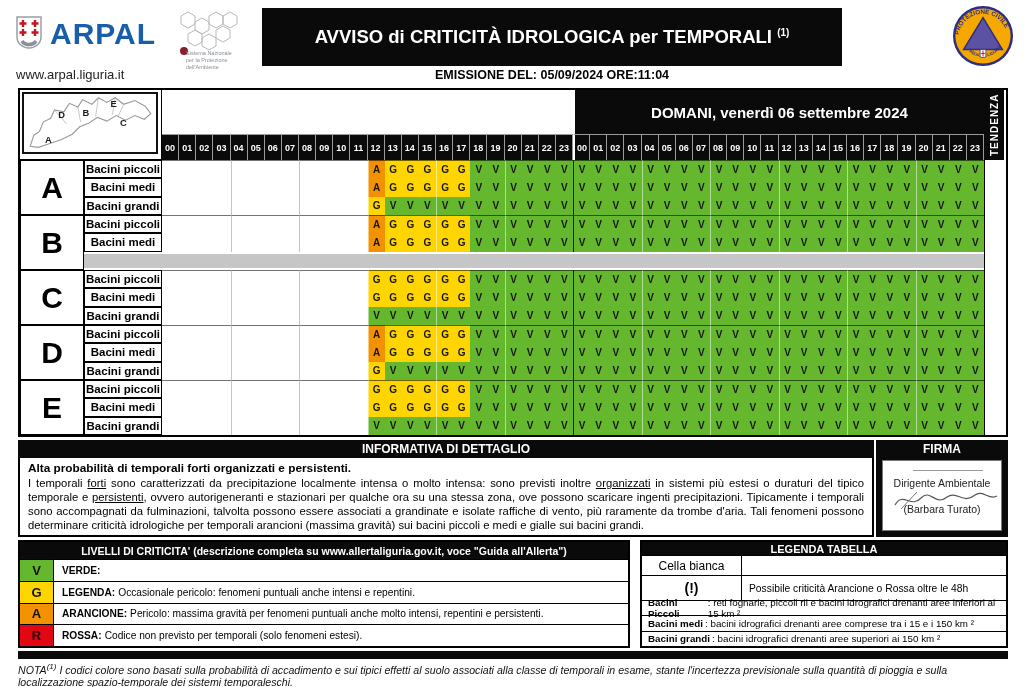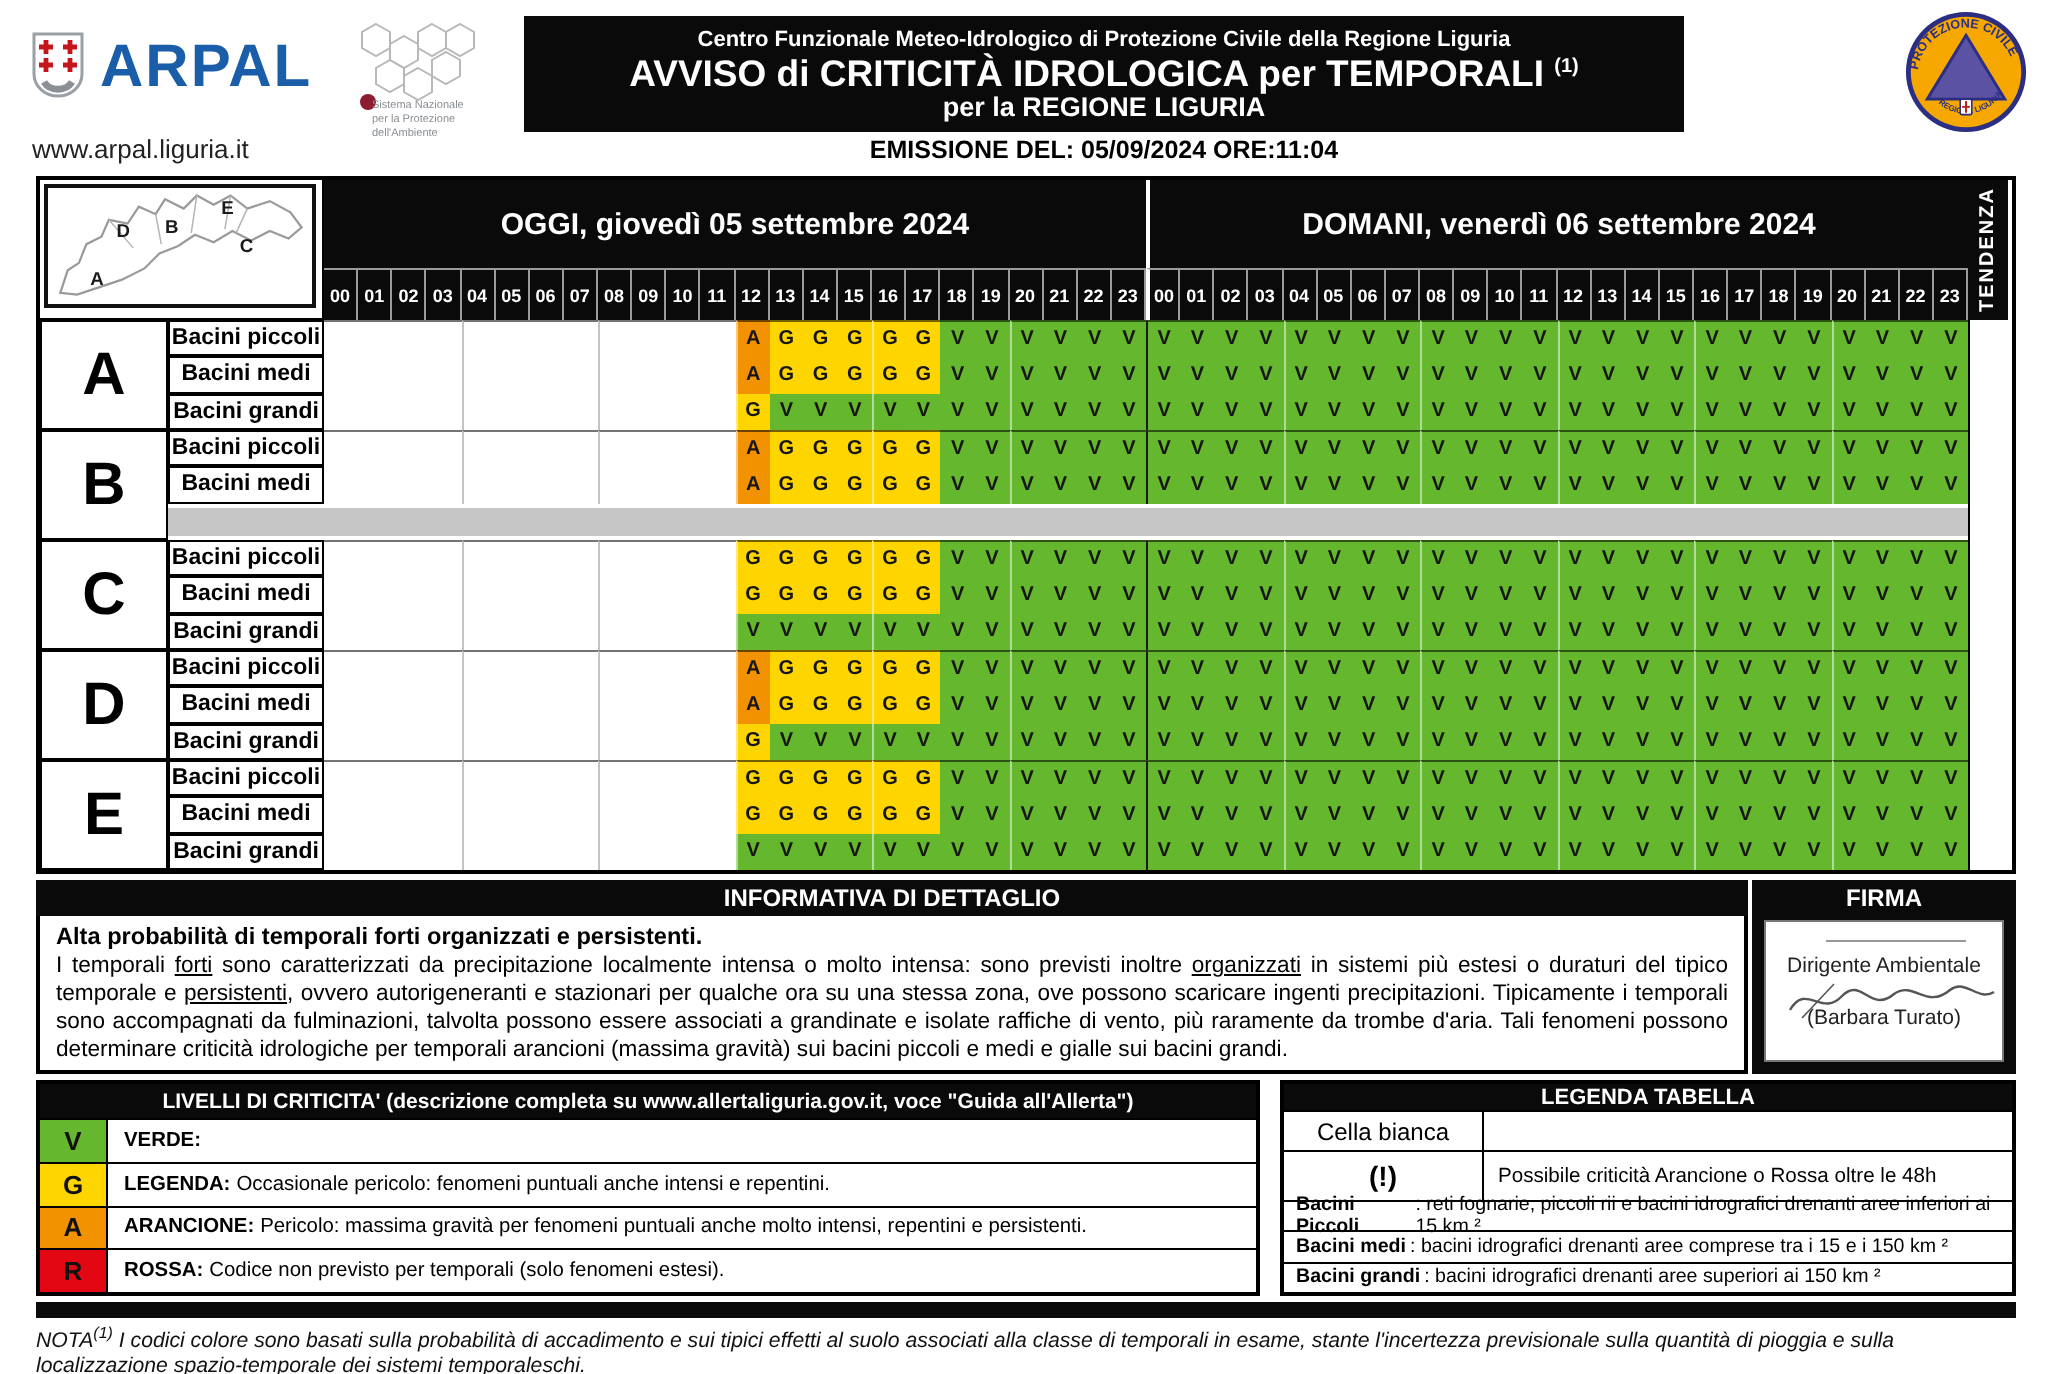--- a/index.html
+++ b/index.html
@@ -97,23 +97,21 @@
         <path d="M80,6 l7,4 v8 l-7,4 l-7,-4 v-8 Z"></path>
       </g>
       <circle cx="34" cy="45" r="4" fill="#8c1d2f"></circle>
     </svg>
     <div id="snpa-caption">Sistema Nazionale
 per la Protezione
 dell'Ambiente</div>
   </div>
 
   <div class="abs" id="title-box">
-    <div id="title-l1">Centro Funzionale Meteo-Idrologico di Protezione Civile della Regione Liguria</div>
     <div id="title-l2"><span>AVVISO di CRITICITÀ IDROLOGICA per TEMPORALI</span> <sup>(1)</sup></div>
-    <div id="title-l3">per la REGIONE LIGURIA</div>
   </div>
   <div class="abs" id="emissione">EMISSIONE DEL: 05/09/2024 ORE:11:04</div>
 
   <div class="abs" id="pc-wrap">
     <svg width="62" height="62" viewBox="0 0 64 64">
       <defs>
         <path id="arcTop" d="M7,34 A25,25 0 0 1 57,34"></path>
         <path id="arcBot" d="M11,38 A22,22 0 0 0 53,38"></path>
       </defs>
       <circle cx="32" cy="32" r="31" fill="#2b2e83"></circle>
@@ -125,21 +123,20 @@
       <text font-size="4.2" font-weight="bold" fill="#2b2e83" font-family="Liberation Sans, sans-serif">
         <textPath href="#arcBot" startOffset="22%">REGIONE LIGURIA</textPath>
       </text>
       <rect x="29" y="46" width="6" height="8" rx="1" fill="#fff" stroke="#2b2e83" stroke-width="0.8"></rect>
       <path d="M32,47 v6 M30,50 h4" stroke="#c5161d" stroke-width="1"></path>
     </svg>
   </div>
 
   <div id="main-table">
       <div style="grid-area: 1 / 1 / span 2 / span 2; background: rgb(255, 255, 255); border-right: 1px solid rgb(0, 0, 0); border-bottom: 1px solid rgb(0, 0, 0);"></div>
-      <div class="hcell" style="grid-area: 1 / 3 / auto / span 24; font-size: 15px;">OGGI, giovedì 05 settembre 2024</div>
       <div class="hcell" style="grid-area: 1 / 27 / auto / span 24; font-size: 15px; border-left: 2px solid rgb(255, 255, 255);">DOMANI, venerdì 06 settembre 2024</div>
       <div class="hcell" style="grid-area: 1 / 51 / span 2; font-size: 10px; letter-spacing: 1px; border-left: 2px solid rgb(255, 255, 255); writing-mode: vertical-rl; transform: rotate(180deg);">TENDENZA</div>
       <div class="hcell" style="grid-area: 2 / 3; font-size: 9px; border-right: 1px solid rgb(155, 155, 155); border-top: 1px solid rgb(155, 155, 155);">00</div>
       <div class="hcell" style="grid-area: 2 / 4; font-size: 9px; border-right: 1px solid rgb(155, 155, 155); border-top: 1px solid rgb(155, 155, 155);">01</div>
       <div class="hcell" style="grid-area: 2 / 5; font-size: 9px; border-right: 1px solid rgb(155, 155, 155); border-top: 1px solid rgb(155, 155, 155);">02</div>
       <div class="hcell" style="grid-area: 2 / 6; font-size: 9px; border-right: 1px solid rgb(155, 155, 155); border-top: 1px solid rgb(155, 155, 155);">03</div>
       <div class="hcell" style="grid-area: 2 / 7; font-size: 9px; border-right: 1px solid rgb(155, 155, 155); border-top: 1px solid rgb(155, 155, 155);">04</div>
       <div class="hcell" style="grid-area: 2 / 8; font-size: 9px; border-right: 1px solid rgb(155, 155, 155); border-top: 1px solid rgb(155, 155, 155);">05</div>
       <div class="hcell" style="grid-area: 2 / 9; font-size: 9px; border-right: 1px solid rgb(155, 155, 155); border-top: 1px solid rgb(155, 155, 155);">06</div>
       <div class="hcell" style="grid-area: 2 / 10; font-size: 9px; border-right: 1px solid rgb(155, 155, 155); border-top: 1px solid rgb(155, 155, 155);">07</div>

